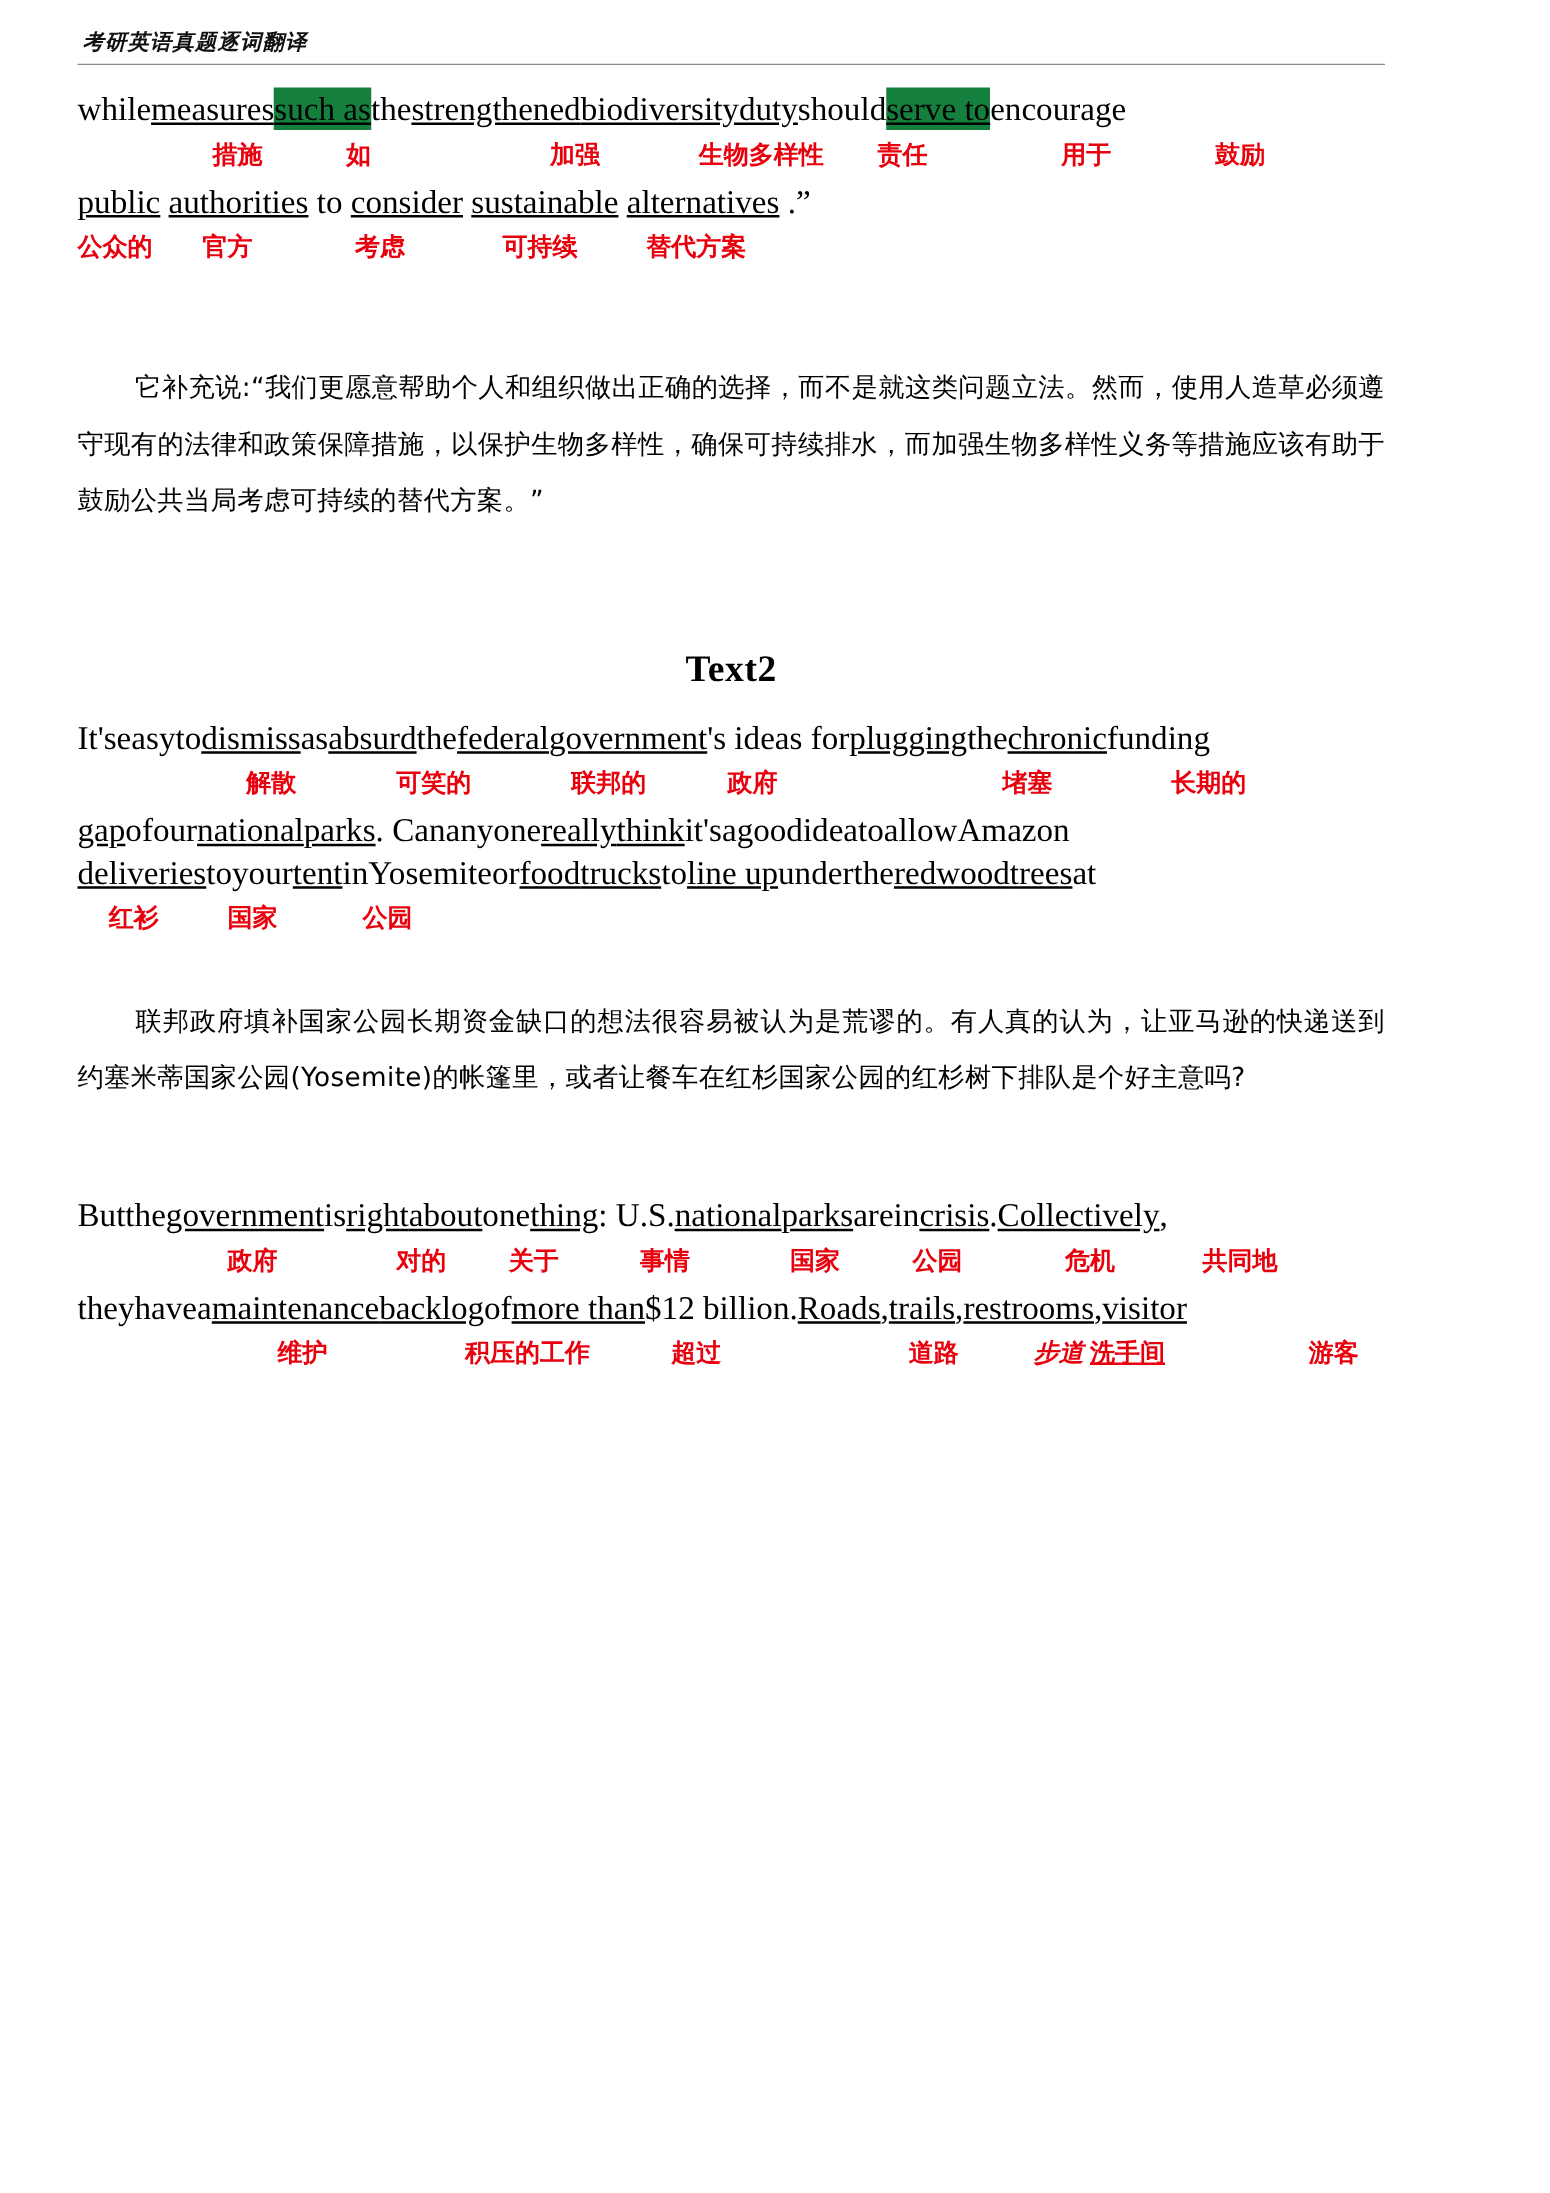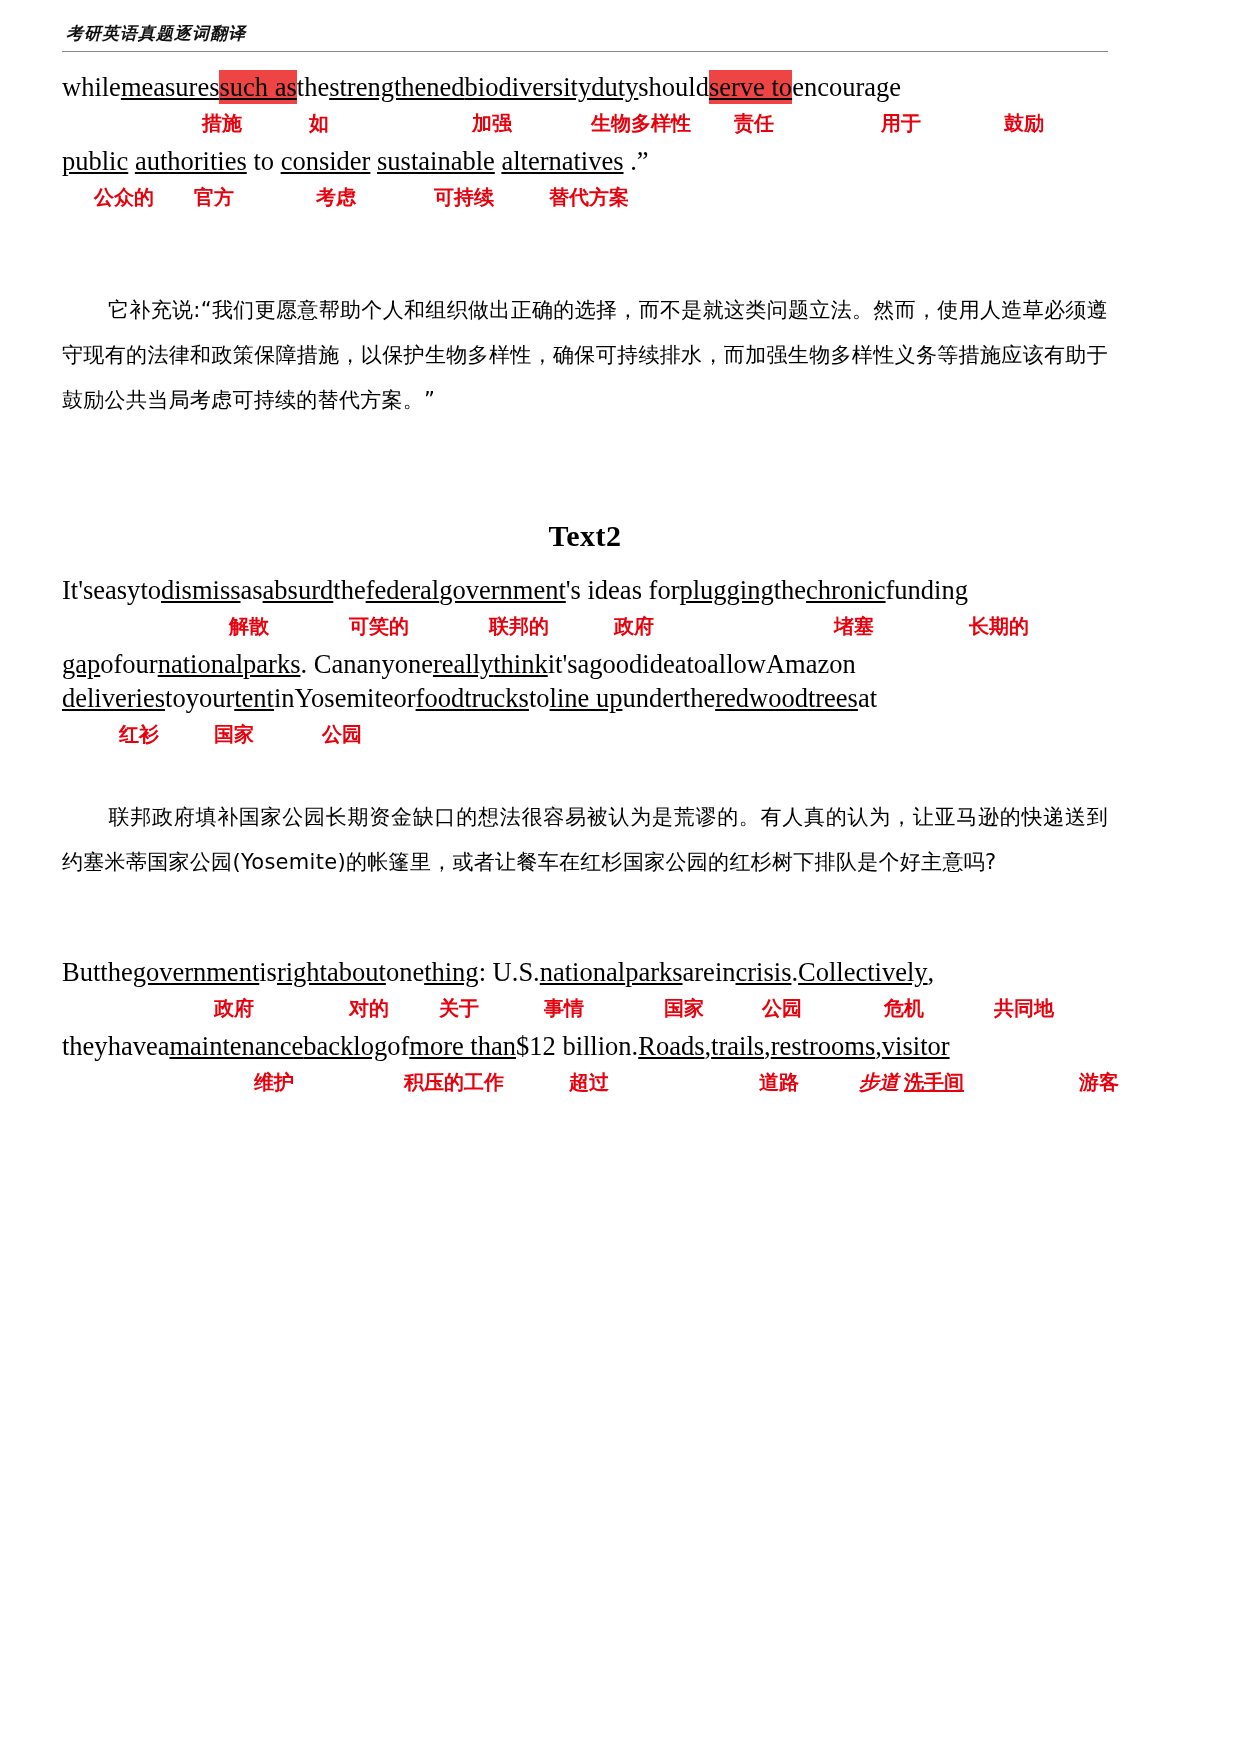--- a/index.html
+++ b/index.html
@@ -71,32 +71,31 @@
   }
   .en-line.left {
     display: flex;
     justify-content: flex-start;
     width: 1046px;
   }
   .en-line .w { display: inline-block; }
   .en-line .sp { display: inline-block; }
   .u { text-decoration: underline; text-underline-offset: 2px; }
   .hl {
-    background: #ef4444;
+    background: #15803d;
   }
 
   .cn-line {
     position: relative;
     height: 40px;
     width: 1046px;
     font-family: "DejaVu Sans", "Liberation Sans", sans-serif;
     font-size: 20px;
     font-weight: 700;
     color: #e8000d;
-    margin-left: 32px;
   }
   .cn-line .g {
     position: absolute;
     top: 6px;
     white-space: nowrap;
   }
 
   
   .cn-para {
     font-family: "DejaVu Sans", "Liberation Sans", sans-serif;

